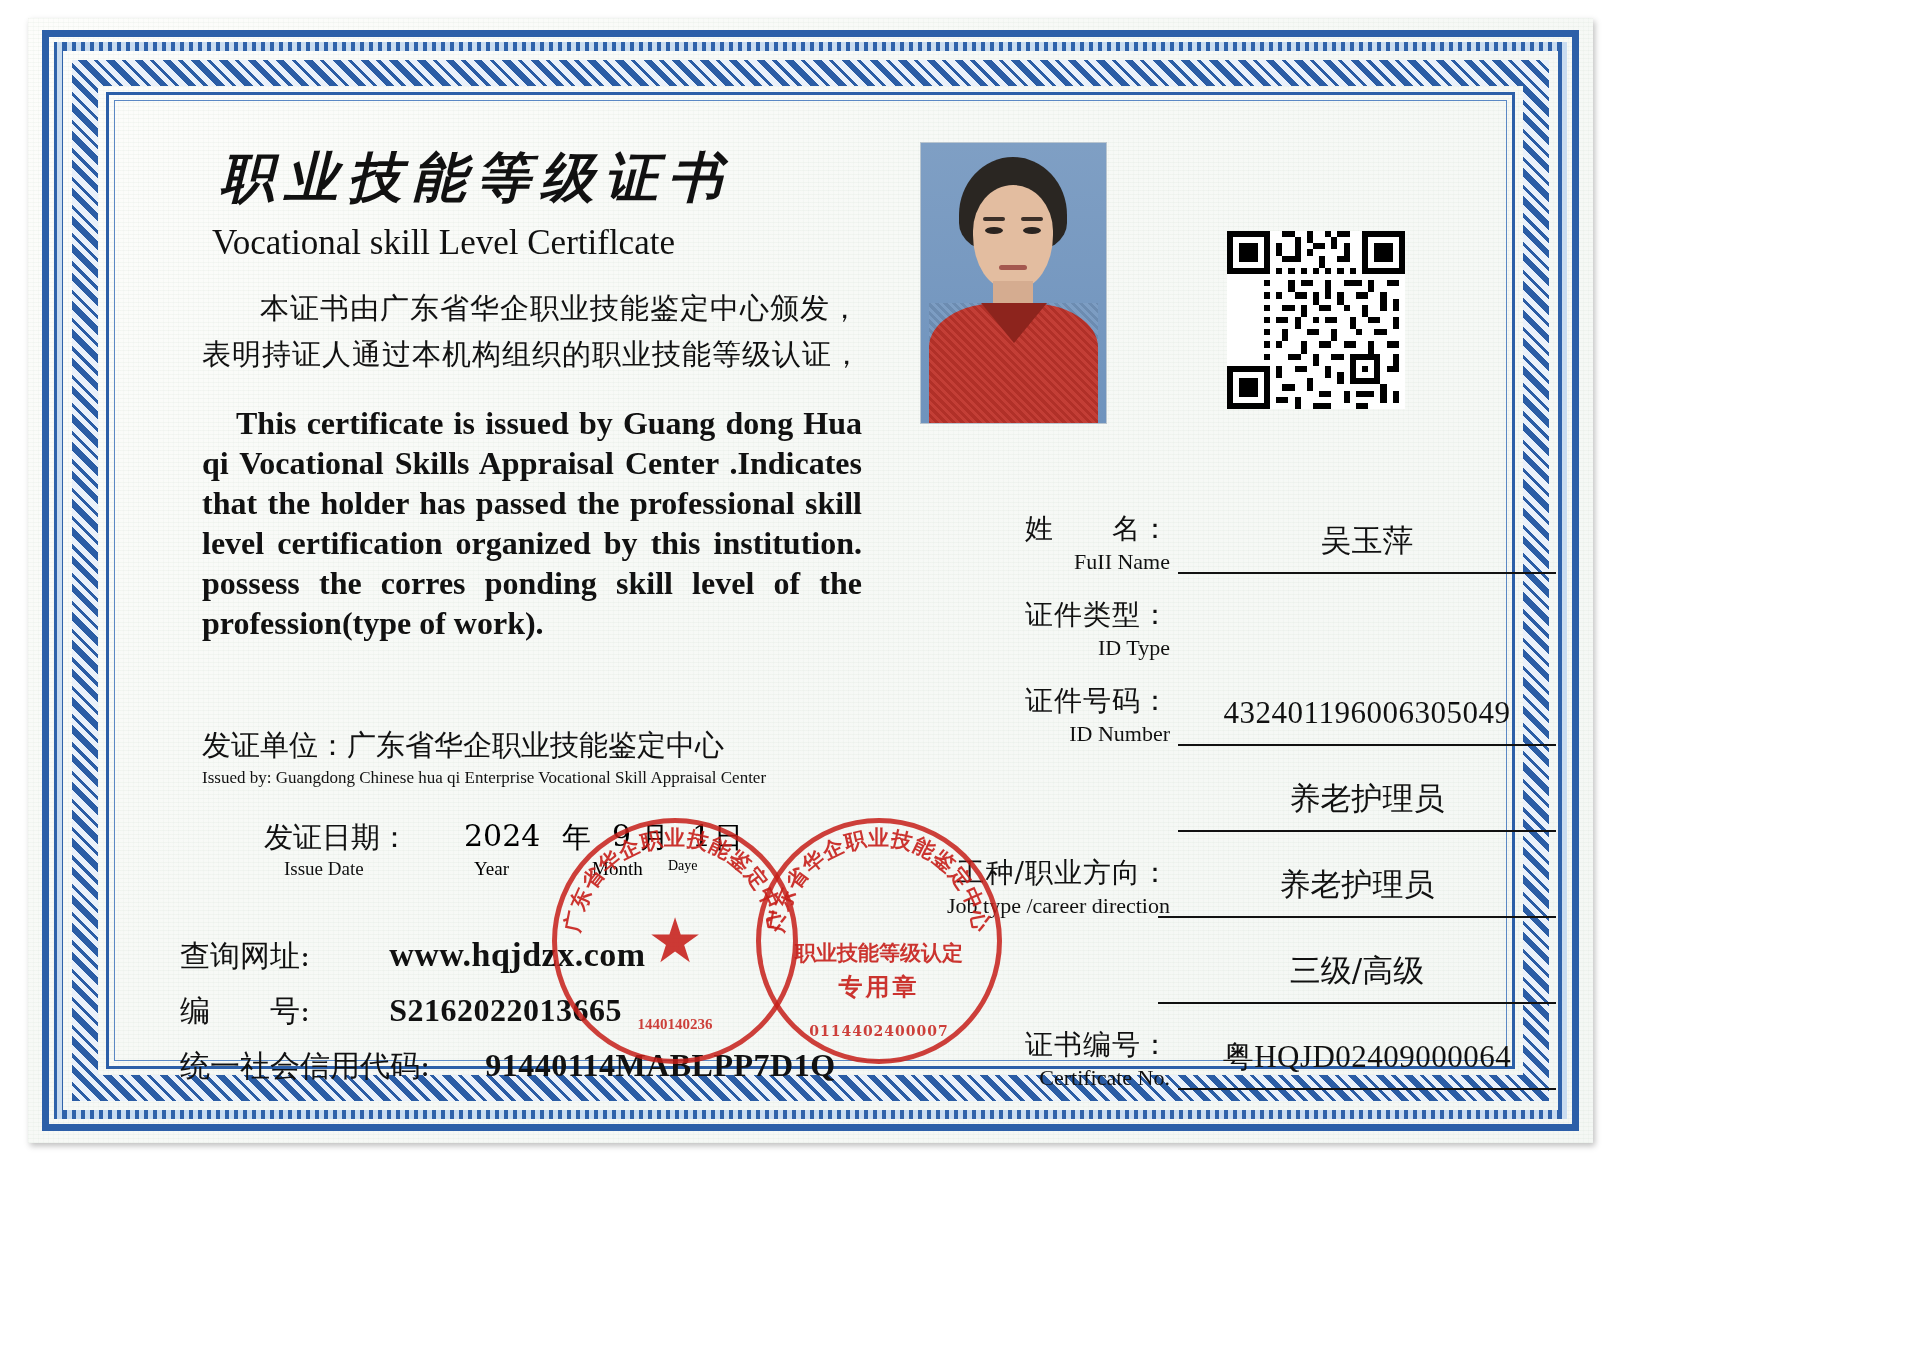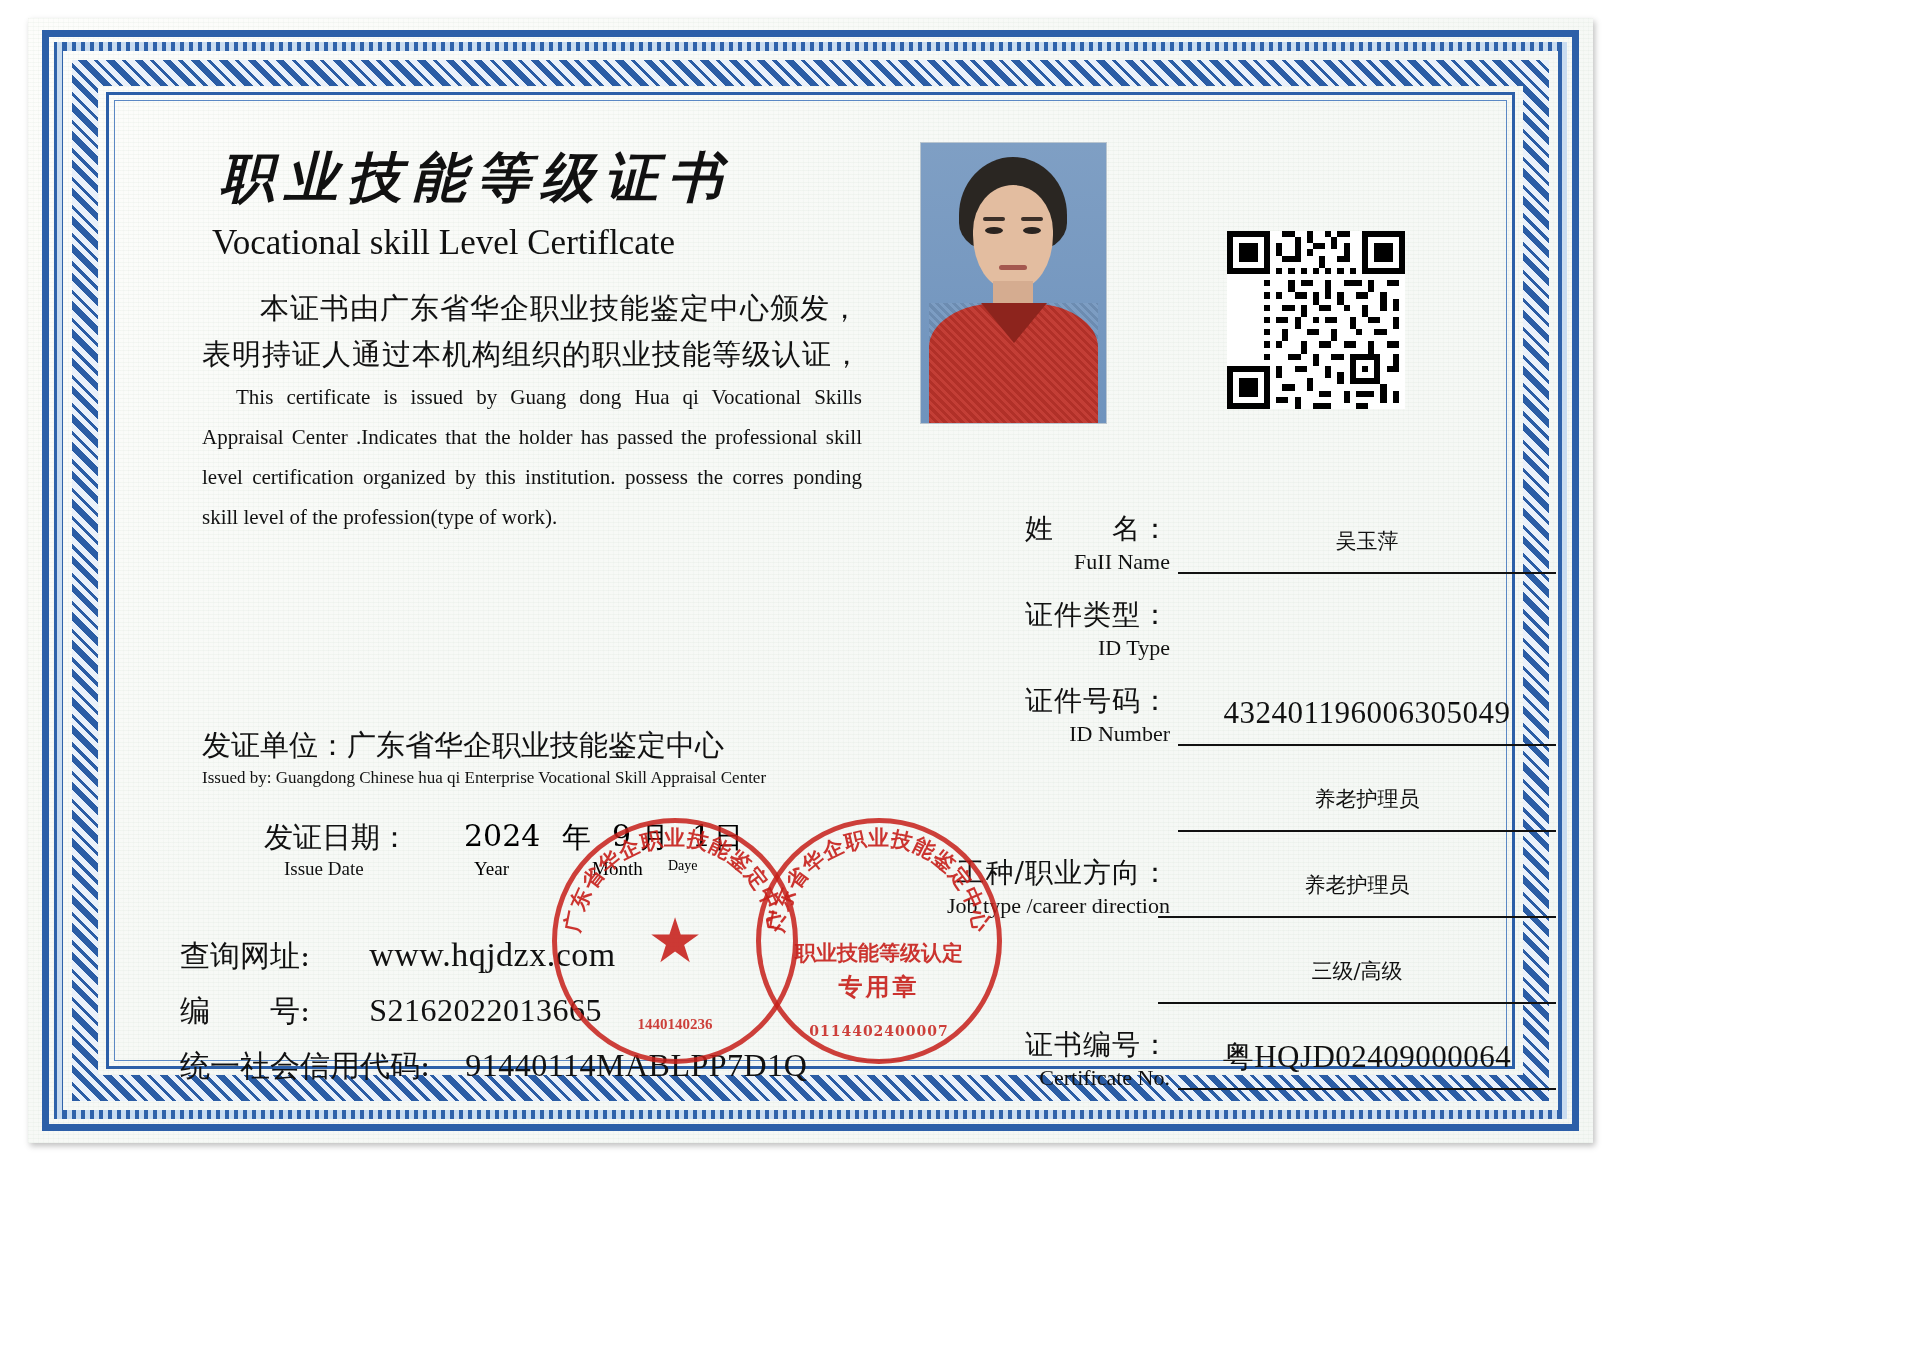--- a/index.html
+++ b/index.html
@@ -109,25 +109,27 @@
     font-family: "DejaVu Serif", serif;
     font-size: 29px;
     line-height: 46px;
     color: #111;
     margin-top: 22px;
     letter-spacing: 1px;
   }
   .para-cn .indent { display:inline-block; width: 58px; }
   .para-en {
     font-family: "Liberation Serif", serif;
-    font-size: 21px;
+    font-size: 32px;
     line-height: 40px;
     color: #111;
+    margin-top: 26px;
     text-align: justify;
     width: 660px;
+    font-weight: bold;
   }
   .para-en .indent { display:inline-block; width: 34px; }
 
   
   #issuer-block {
     position: absolute;
     left: 82px;
     top: 620px;
     width: 700px;
   }
@@ -183,23 +185,24 @@
   .footer-row {
     font-family: "DejaVu Serif", serif;
     font-size: 30px;
     color: #111;
     margin-bottom: 14px;
     white-space: nowrap;
   }
   .footer-row .lbl { display:inline-block; }
   .footer-row .val {
     font-family: "Liberation Serif", serif;
-    font-weight: 400;
+    font-weight: 700;
     font-size: 32px;
     letter-spacing: 0.5px;
+    margin-left: 20px;
   }
   #footer-url .val { font-size: 34px; }
   .sp { display:inline-block; width: 40px; }
 
   
   #photo {
     position: absolute;
     left: 800px;
     top: 36px;
     width: 185px;
@@ -286,21 +289,21 @@
     white-space: nowrap;
   }
   .field-value {
     position: absolute;
     left: 258px;
     top: 6px;
     width: 378px;
     height: 62px;
     border-bottom: 2px solid #111;
     font-family: "DejaVu Serif", serif;
-    font-size: 21px;
+    font-size: 31px;
     color: #111;
     display: flex;
     align-items: center;
     justify-content: center;
     padding-bottom: 2px;
     box-sizing: border-box;
     white-space: nowrap;
   }
   .field-value.wide { left: 238px; width: 398px; }
   .field-value.mono { font-family: "Liberation Serif", serif; font-size: 31px; letter-spacing: 0.5px; }

